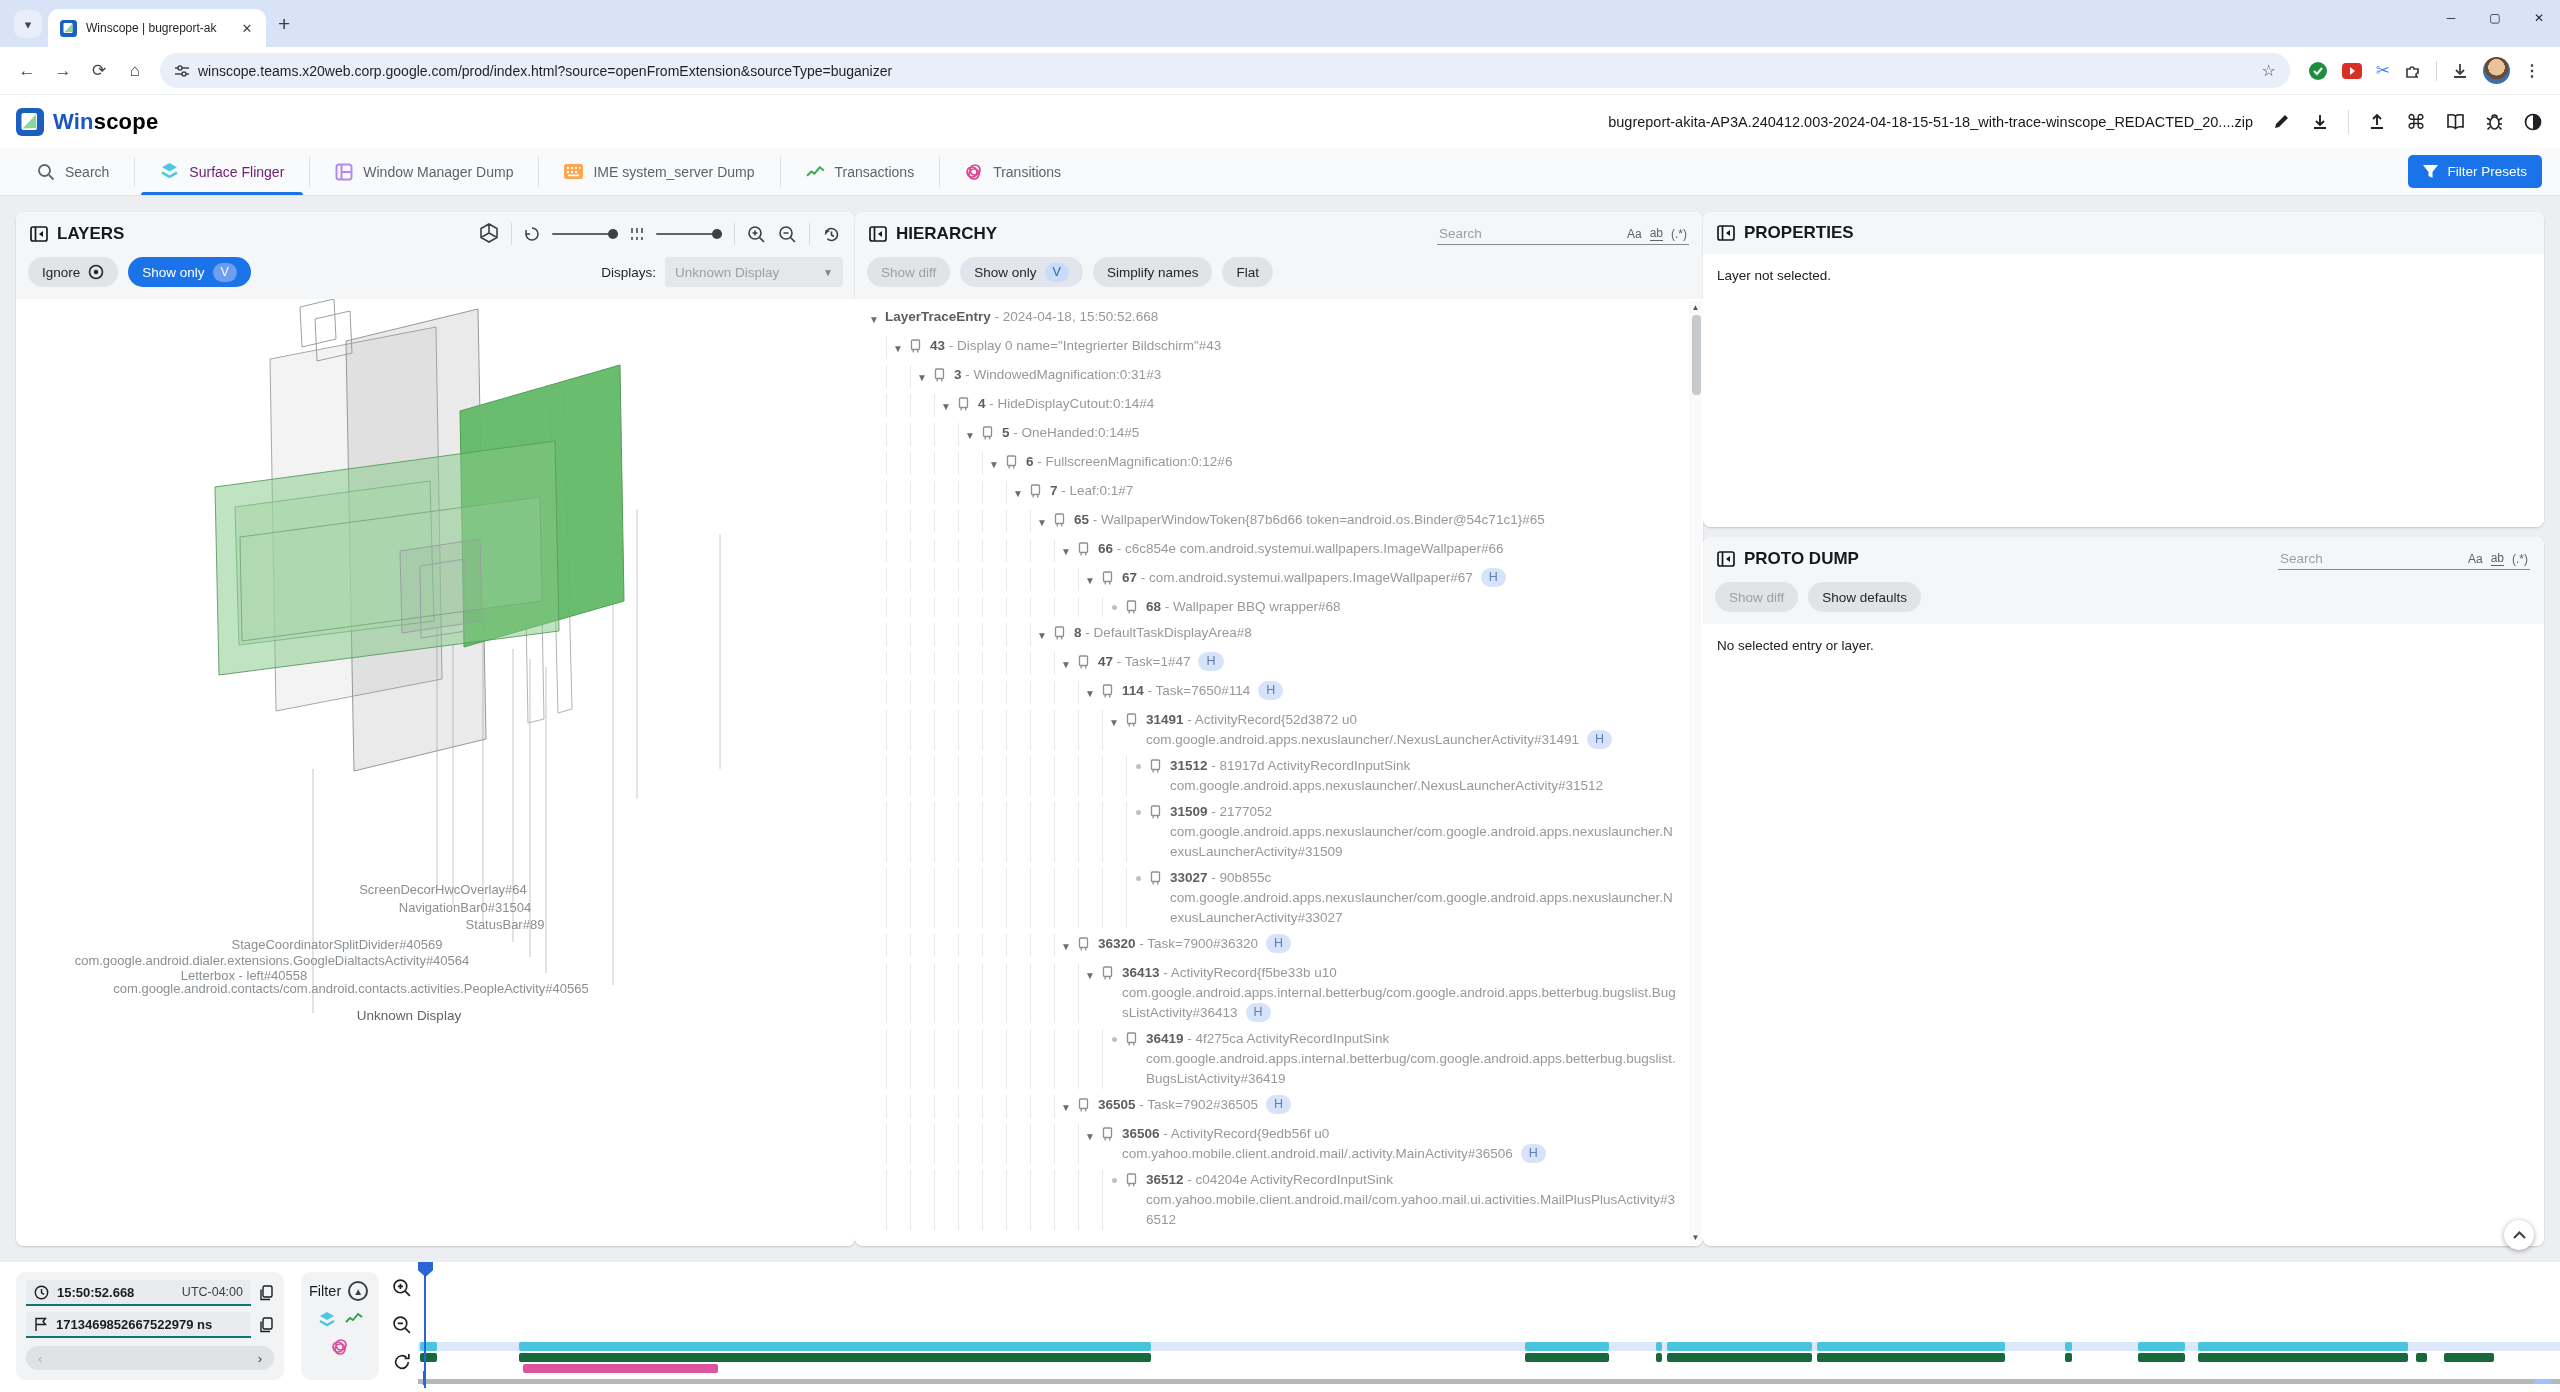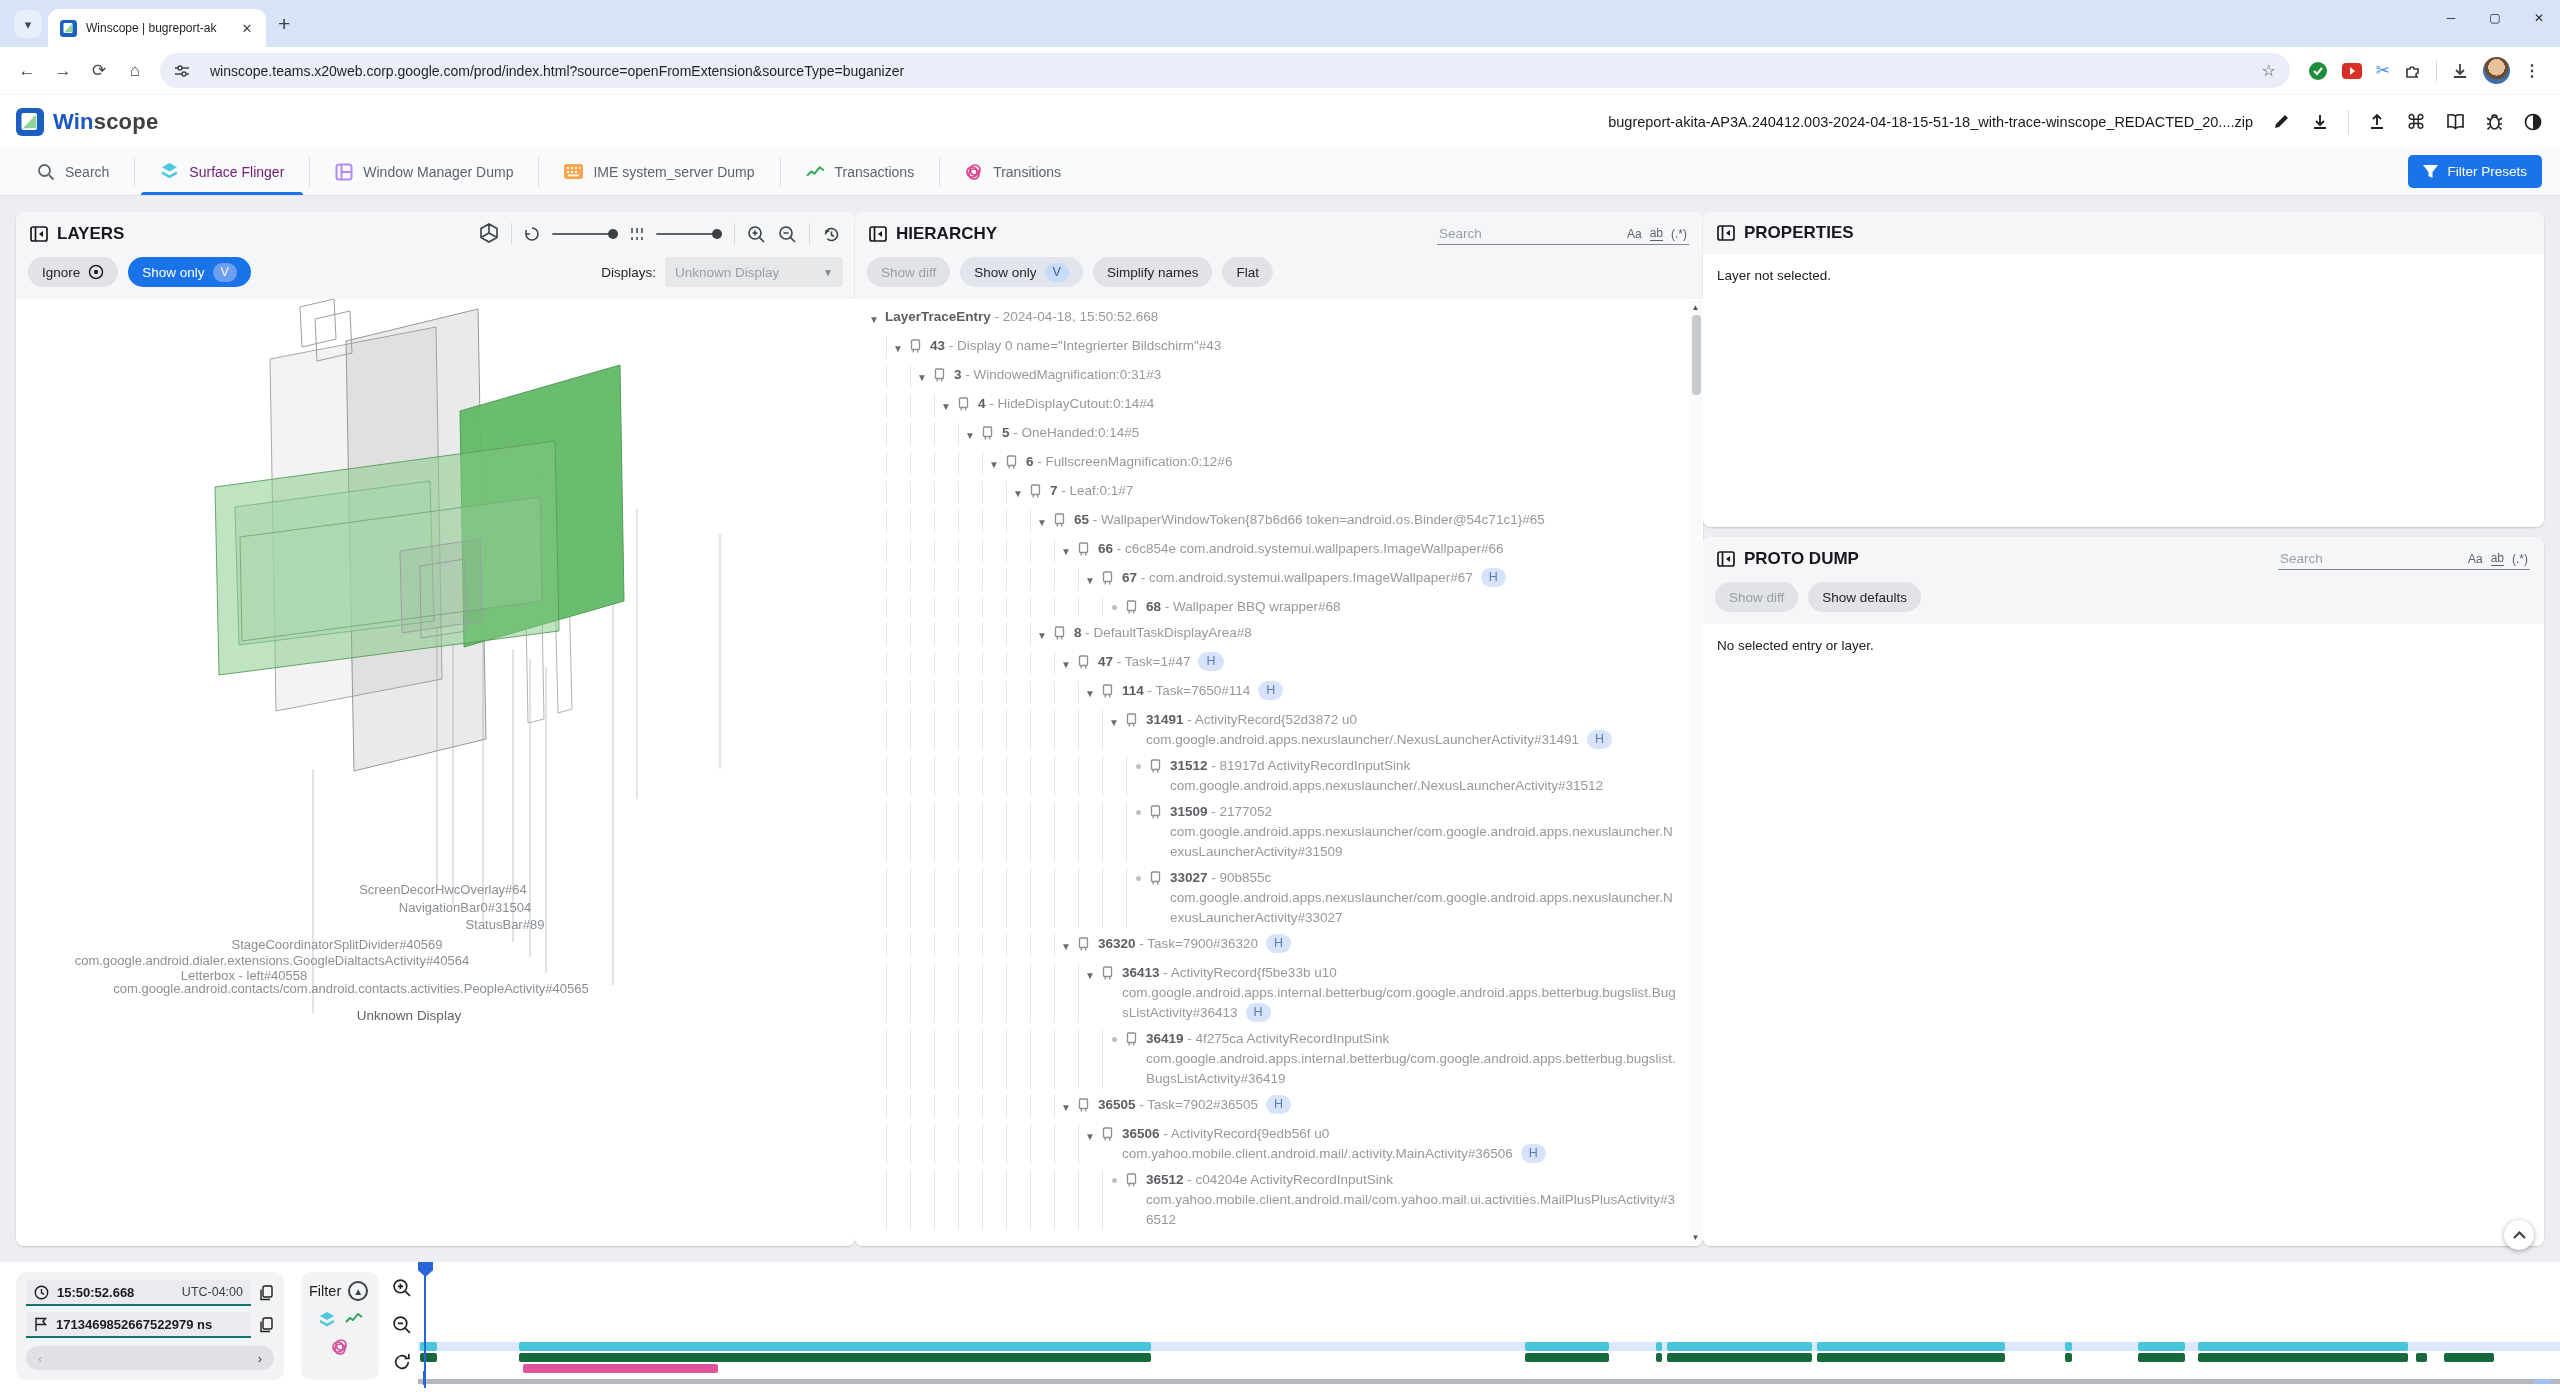--- a/index.html
+++ b/index.html
@@ -9,29 +9,29 @@
 .tabstrip{height:47px;background:#d9e3f8;display:flex;align-items:flex-end;padding-left:10px;position:relative}
 .tab-chevron-btn{width:28px;height:28px;margin:0 6px 9px 4px;border-radius:9px;background:#e9eefb;display:flex;align-items:center;justify-content:center;color:#41474e;font-size:13px}
 .tab{width:218px;height:38px;background:#fff;border-radius:11px 11px 0 0;display:flex;align-items:center;padding:0 10px 0 12px;gap:9px}
 .tab-title{flex:1;font-size:12px;color:#1f2124;white-space:nowrap;overflow:hidden}
 .tab-close{color:#44484d;font-size:13px;width:18px;height:18px;display:flex;align-items:center;justify-content:center;border-radius:50%}
 .newtab-btn{font-size:21px;color:#3c4043;margin:0 0 13px 12px;line-height:1}
 .win-controls{position:absolute;right:4px;top:6px;display:flex;gap:10px}
 .win-btn{width:34px;height:24px;display:flex;align-items:center;justify-content:center;font-size:12px;color:#1f2124}
 .toolbar{height:48px;background:#fff;display:flex;align-items:center;padding:0 10px;gap:2px;border-bottom:1px solid #f0f1f3}
 .nav-ico{width:34px;height:34px;border-radius:50%;display:flex;align-items:center;justify-content:center;font-size:17px;color:#44474c}
-.omnibox{flex:1;height:35px;background:#e9eef8;border-radius:18px;display:flex;align-items:center;padding:0 14px;gap:20px;margin:0 6px}
+.omnibox{flex:1;height:35px;background:#e9eef8;border-radius:18px;display:flex;align-items:center;padding:0 14px;gap:8px;margin:0 6px}
 .omni-url{font-size:14px;color:#1f2124;flex:1;white-space:nowrap;overflow:hidden}
 .ext-strip{display:flex;align-items:center;gap:14px;padding:0 10px}
 .ext-divider{width:1px;height:20px;background:#d3d7dc}
 .avatar{width:27px;height:27px;border-radius:50%;background:radial-gradient(circle at 50% 38%,#e8c39a 0 38%,#6b4a33 39% 55%,#3d6ea5 56% 100%)}
 
 .app-header{height:53px;display:flex;align-items:center;padding:0 16px;background:#fff}
 .brand{font-size:22px;font-weight:700;margin-left:9px;letter-spacing:.2px}
-.brand .b-win{color:#1a56c4}.brand .b-scope{color:#404040}
+.brand .b-win{color:#1a56c4}.brand .b-scope{color:#000000}
 .header-right{margin-left:auto;display:flex;align-items:center;gap:17px}
 .file-name{font-size:14.5px;color:#17191c}
 .hicon{color:#1f2124;display:flex;align-items:center;justify-content:center;width:22px;height:22px;font-size:18px}
 .hdr-divider{width:1px;height:24px;background:#dadce0}
 
 .nav-row{height:48px;background:#f9fafb;border-bottom:1px solid #e1e3e6;display:flex;align-items:center;padding:0 12px}
 .nav-tab{display:flex;align-items:center;gap:10px;padding:0 25px;height:100%;font-size:14px;color:#5f6368;position:relative;white-space:nowrap}
 .nav-tab.active{color:#701a75}
 .nav-tab.active::after{content:"";position:absolute;left:6px;right:6px;bottom:0;height:3px;background:#1a73e8;border-radius:3px 3px 0 0}
 .nav-sep{width:1px;height:30px;background:#dcdfe3}

